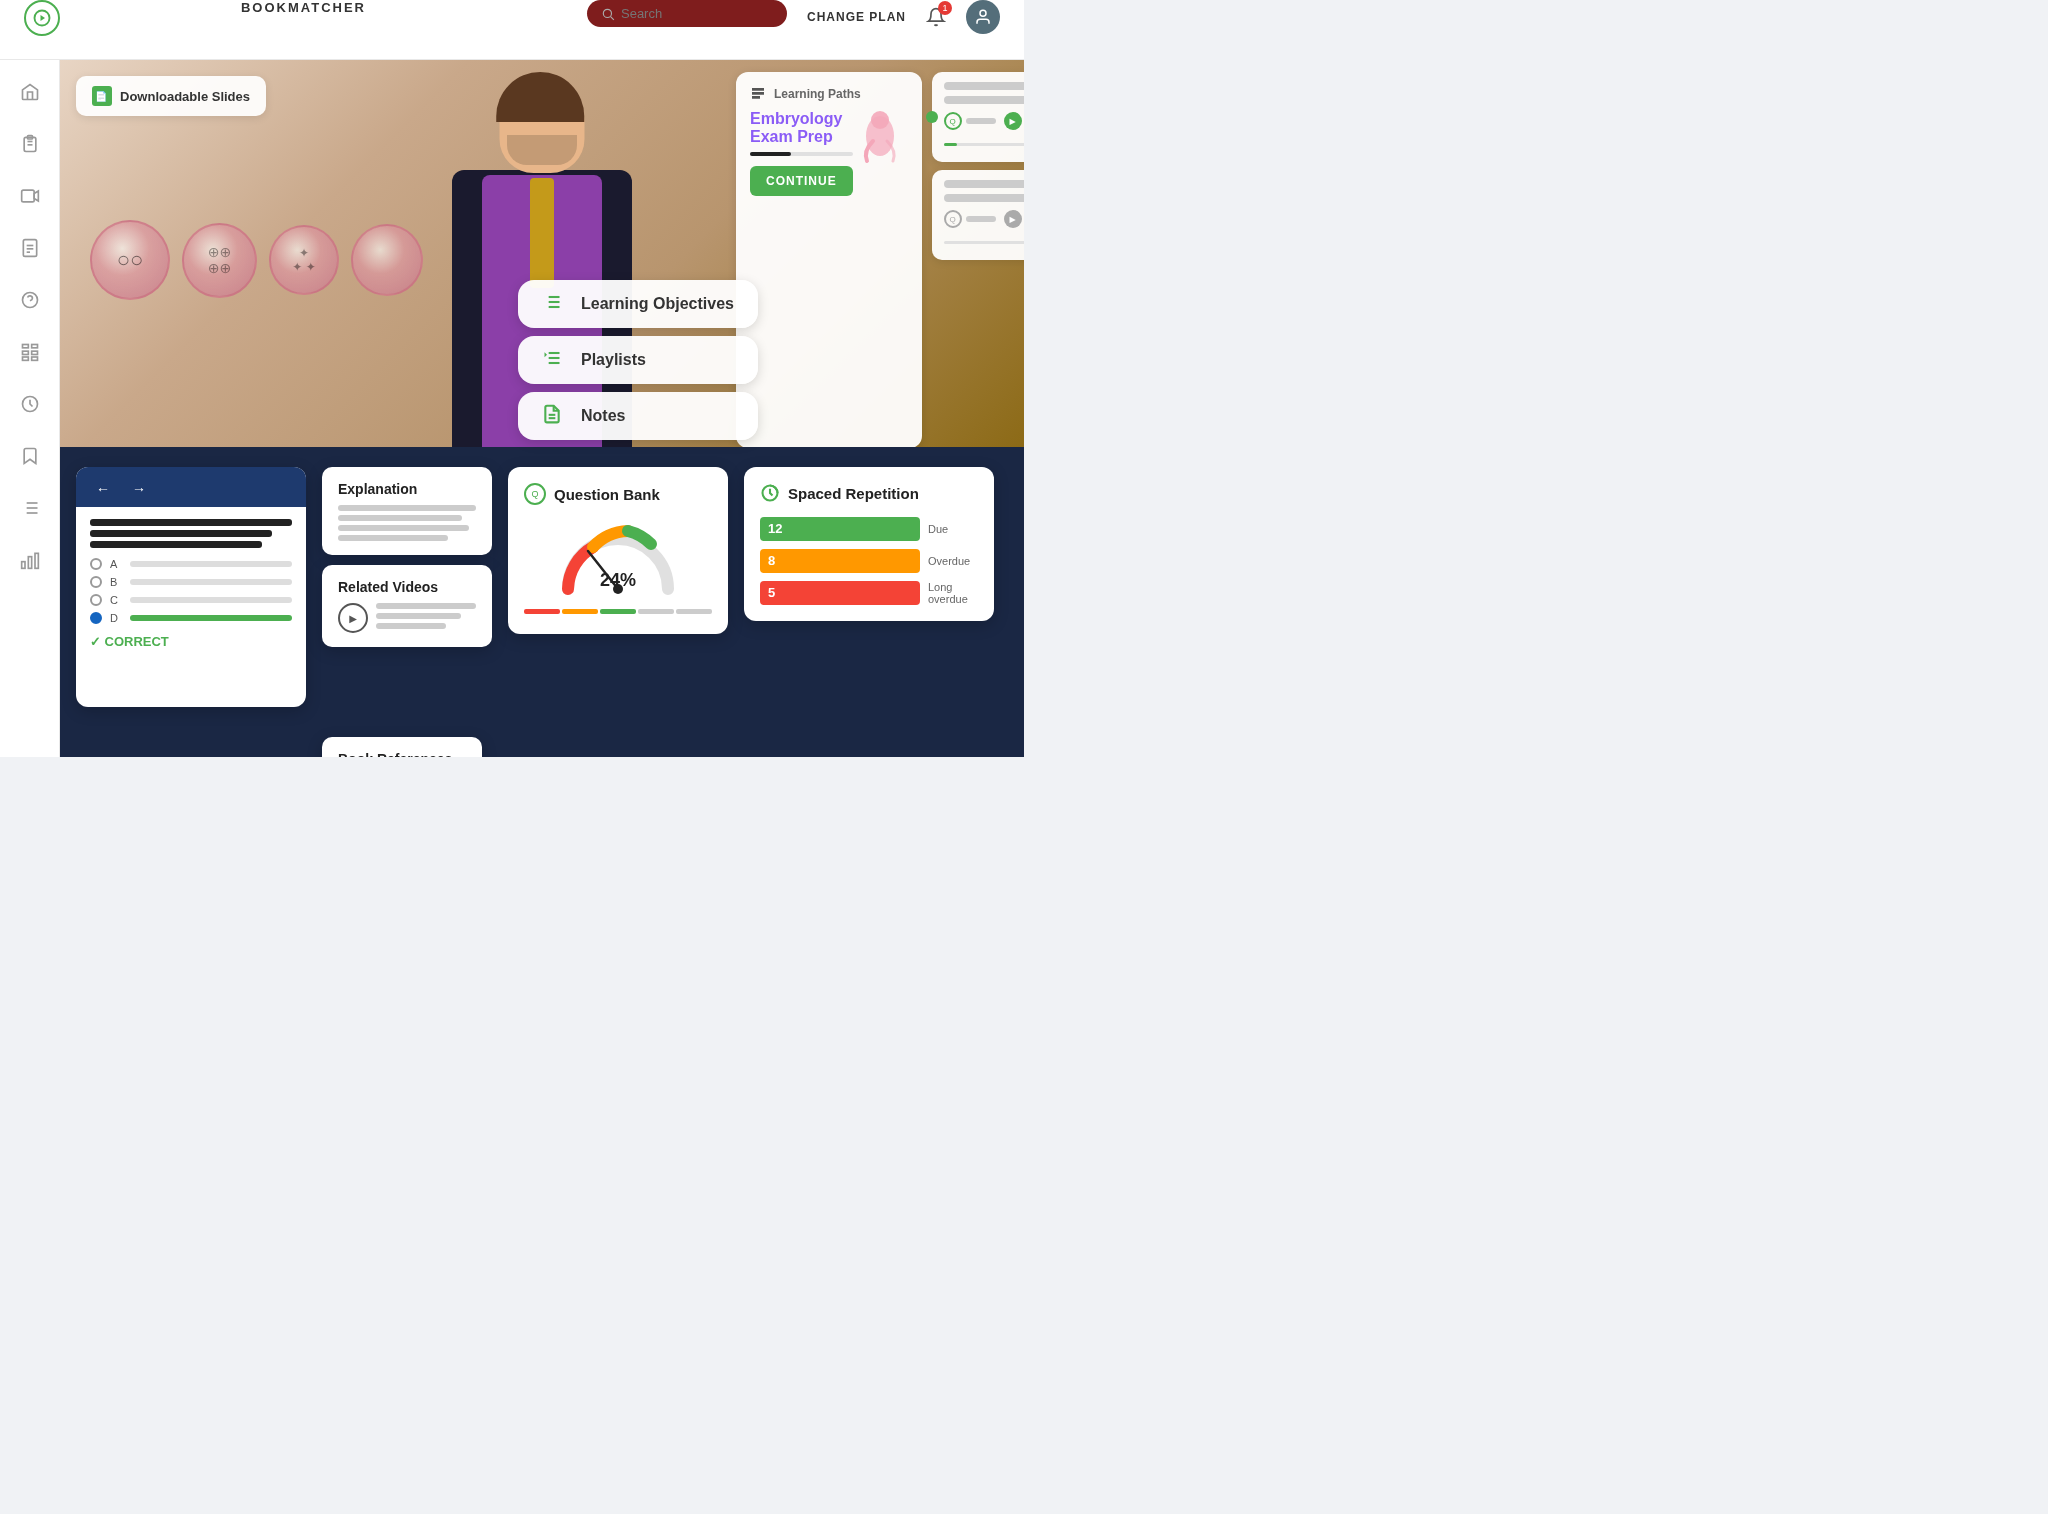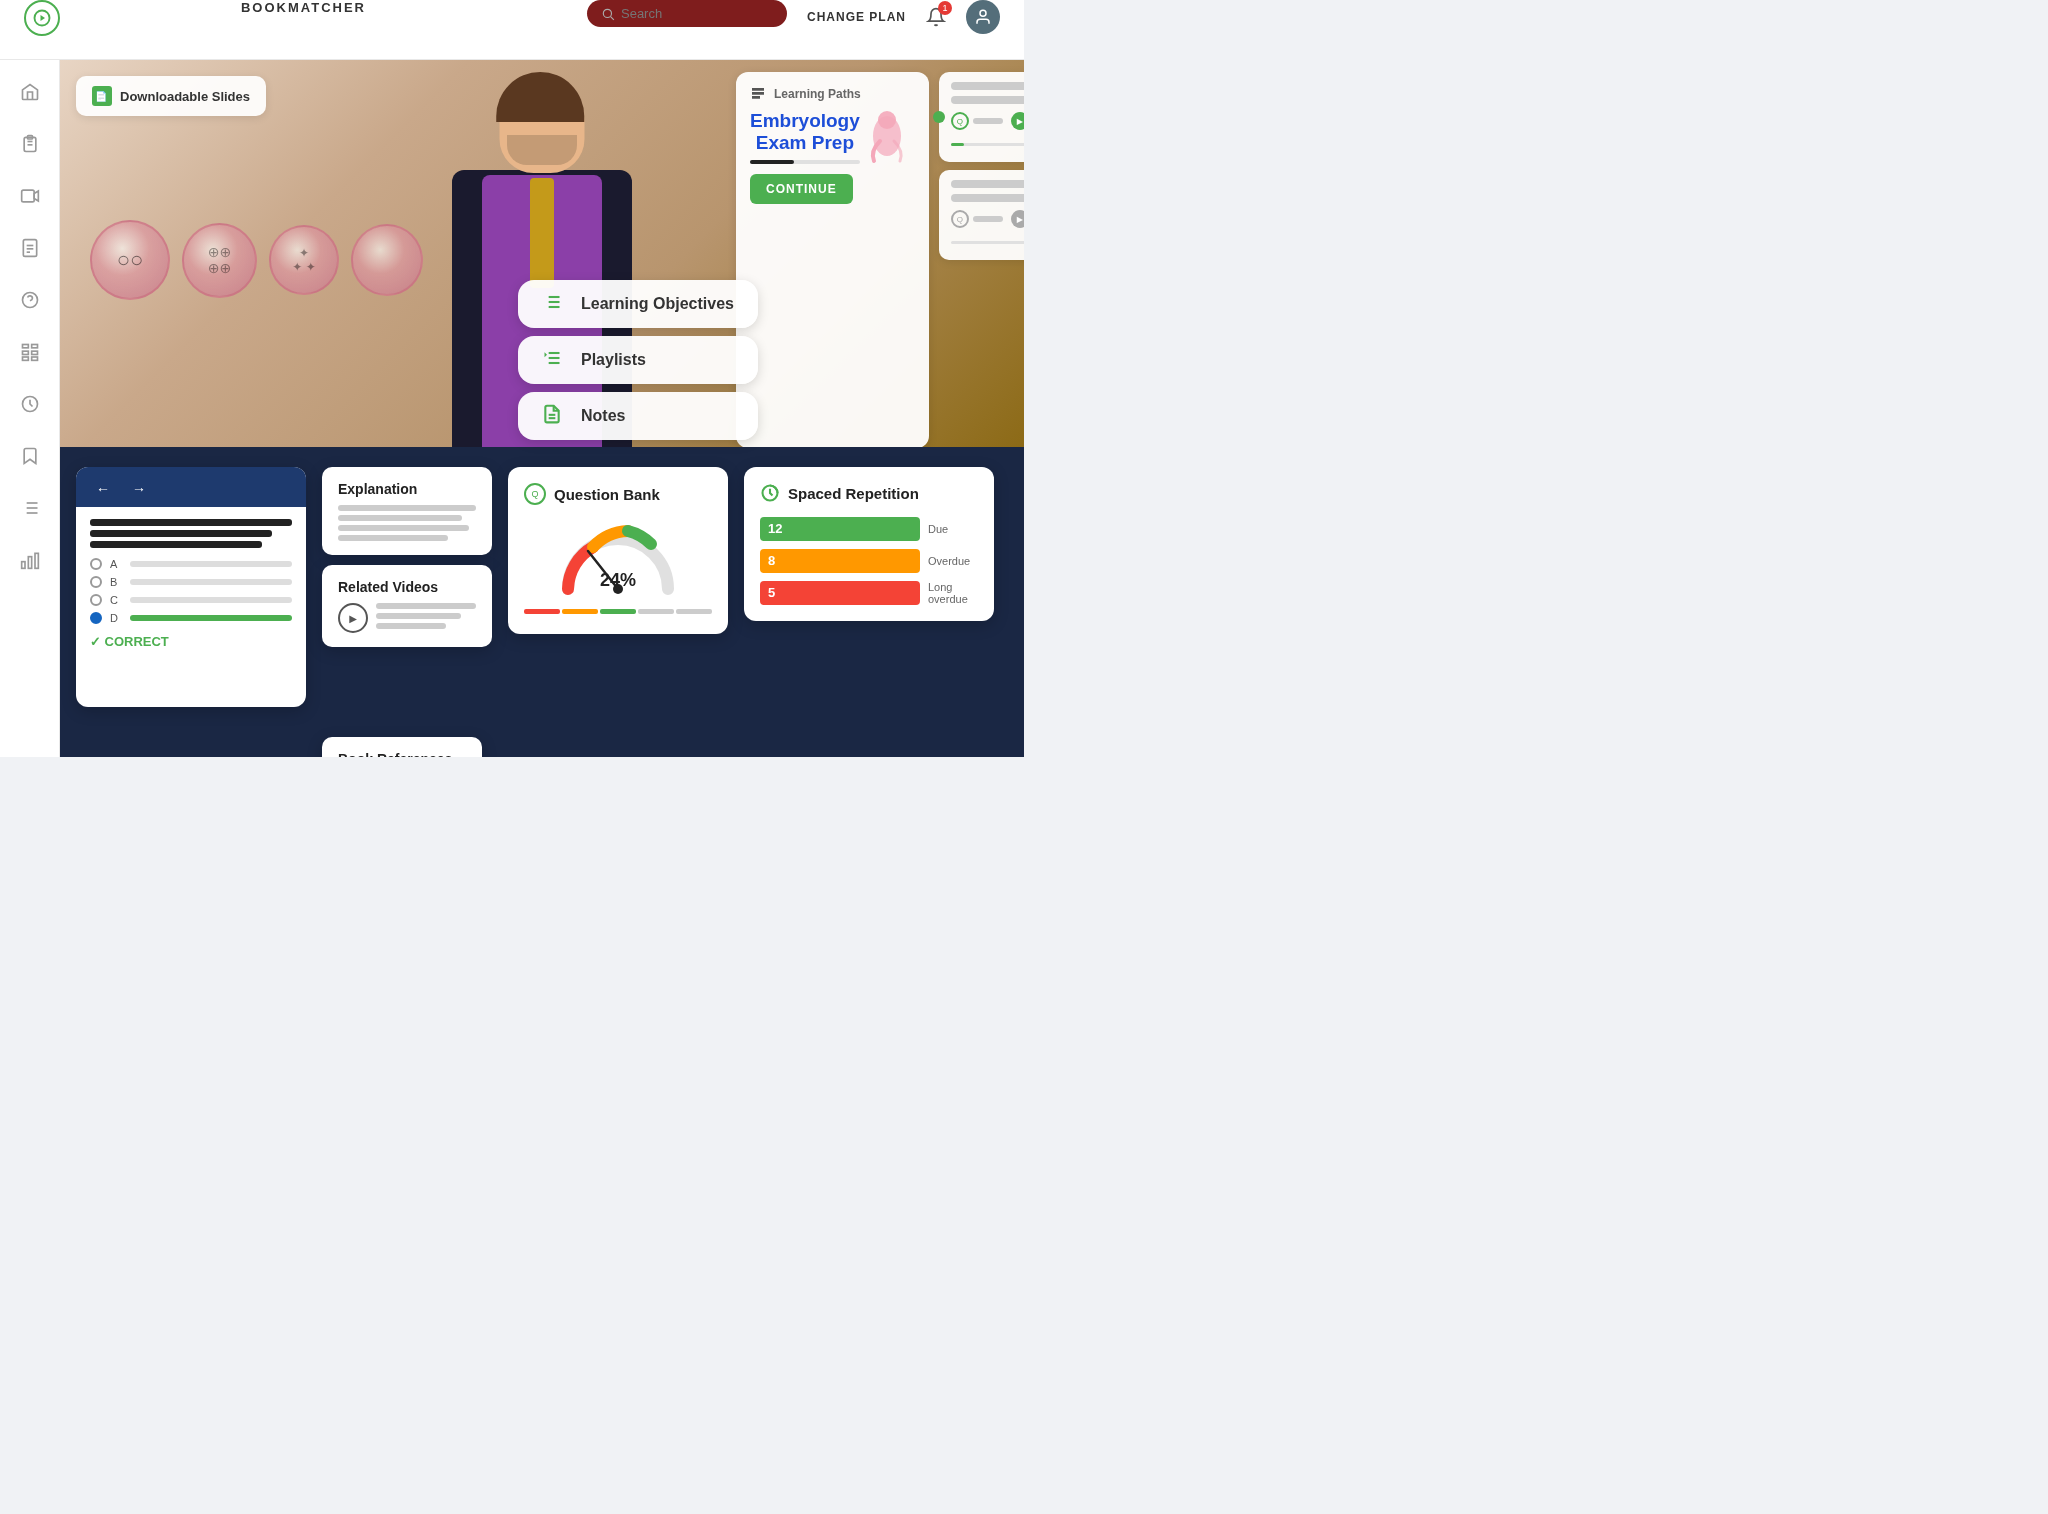--- a/index.html
+++ b/index.html
@@ -235,25 +235,24 @@
     .lp-header {
       display: flex;
       align-items: center;
       gap: 8px;
       font-size: 12px;
       font-weight: 600;
       color: #666;
       margin-bottom: 8px;
     }
     .lp-title {
-      font-size: 19px;
+      font-size: 16px;
       font-weight: 700;
-      color: #1d4ed8;
+      color: #8b5cf6;
       margin-bottom: 6px;
-      text-align: center;
     }
     .lp-progress-bar {
       height: 4px;
       background: #e0e0e0;
       border-radius: 2px;
       margin-bottom: 10px;
     }
     .lp-progress-fill {
       height: 100%;
       background: #222;

